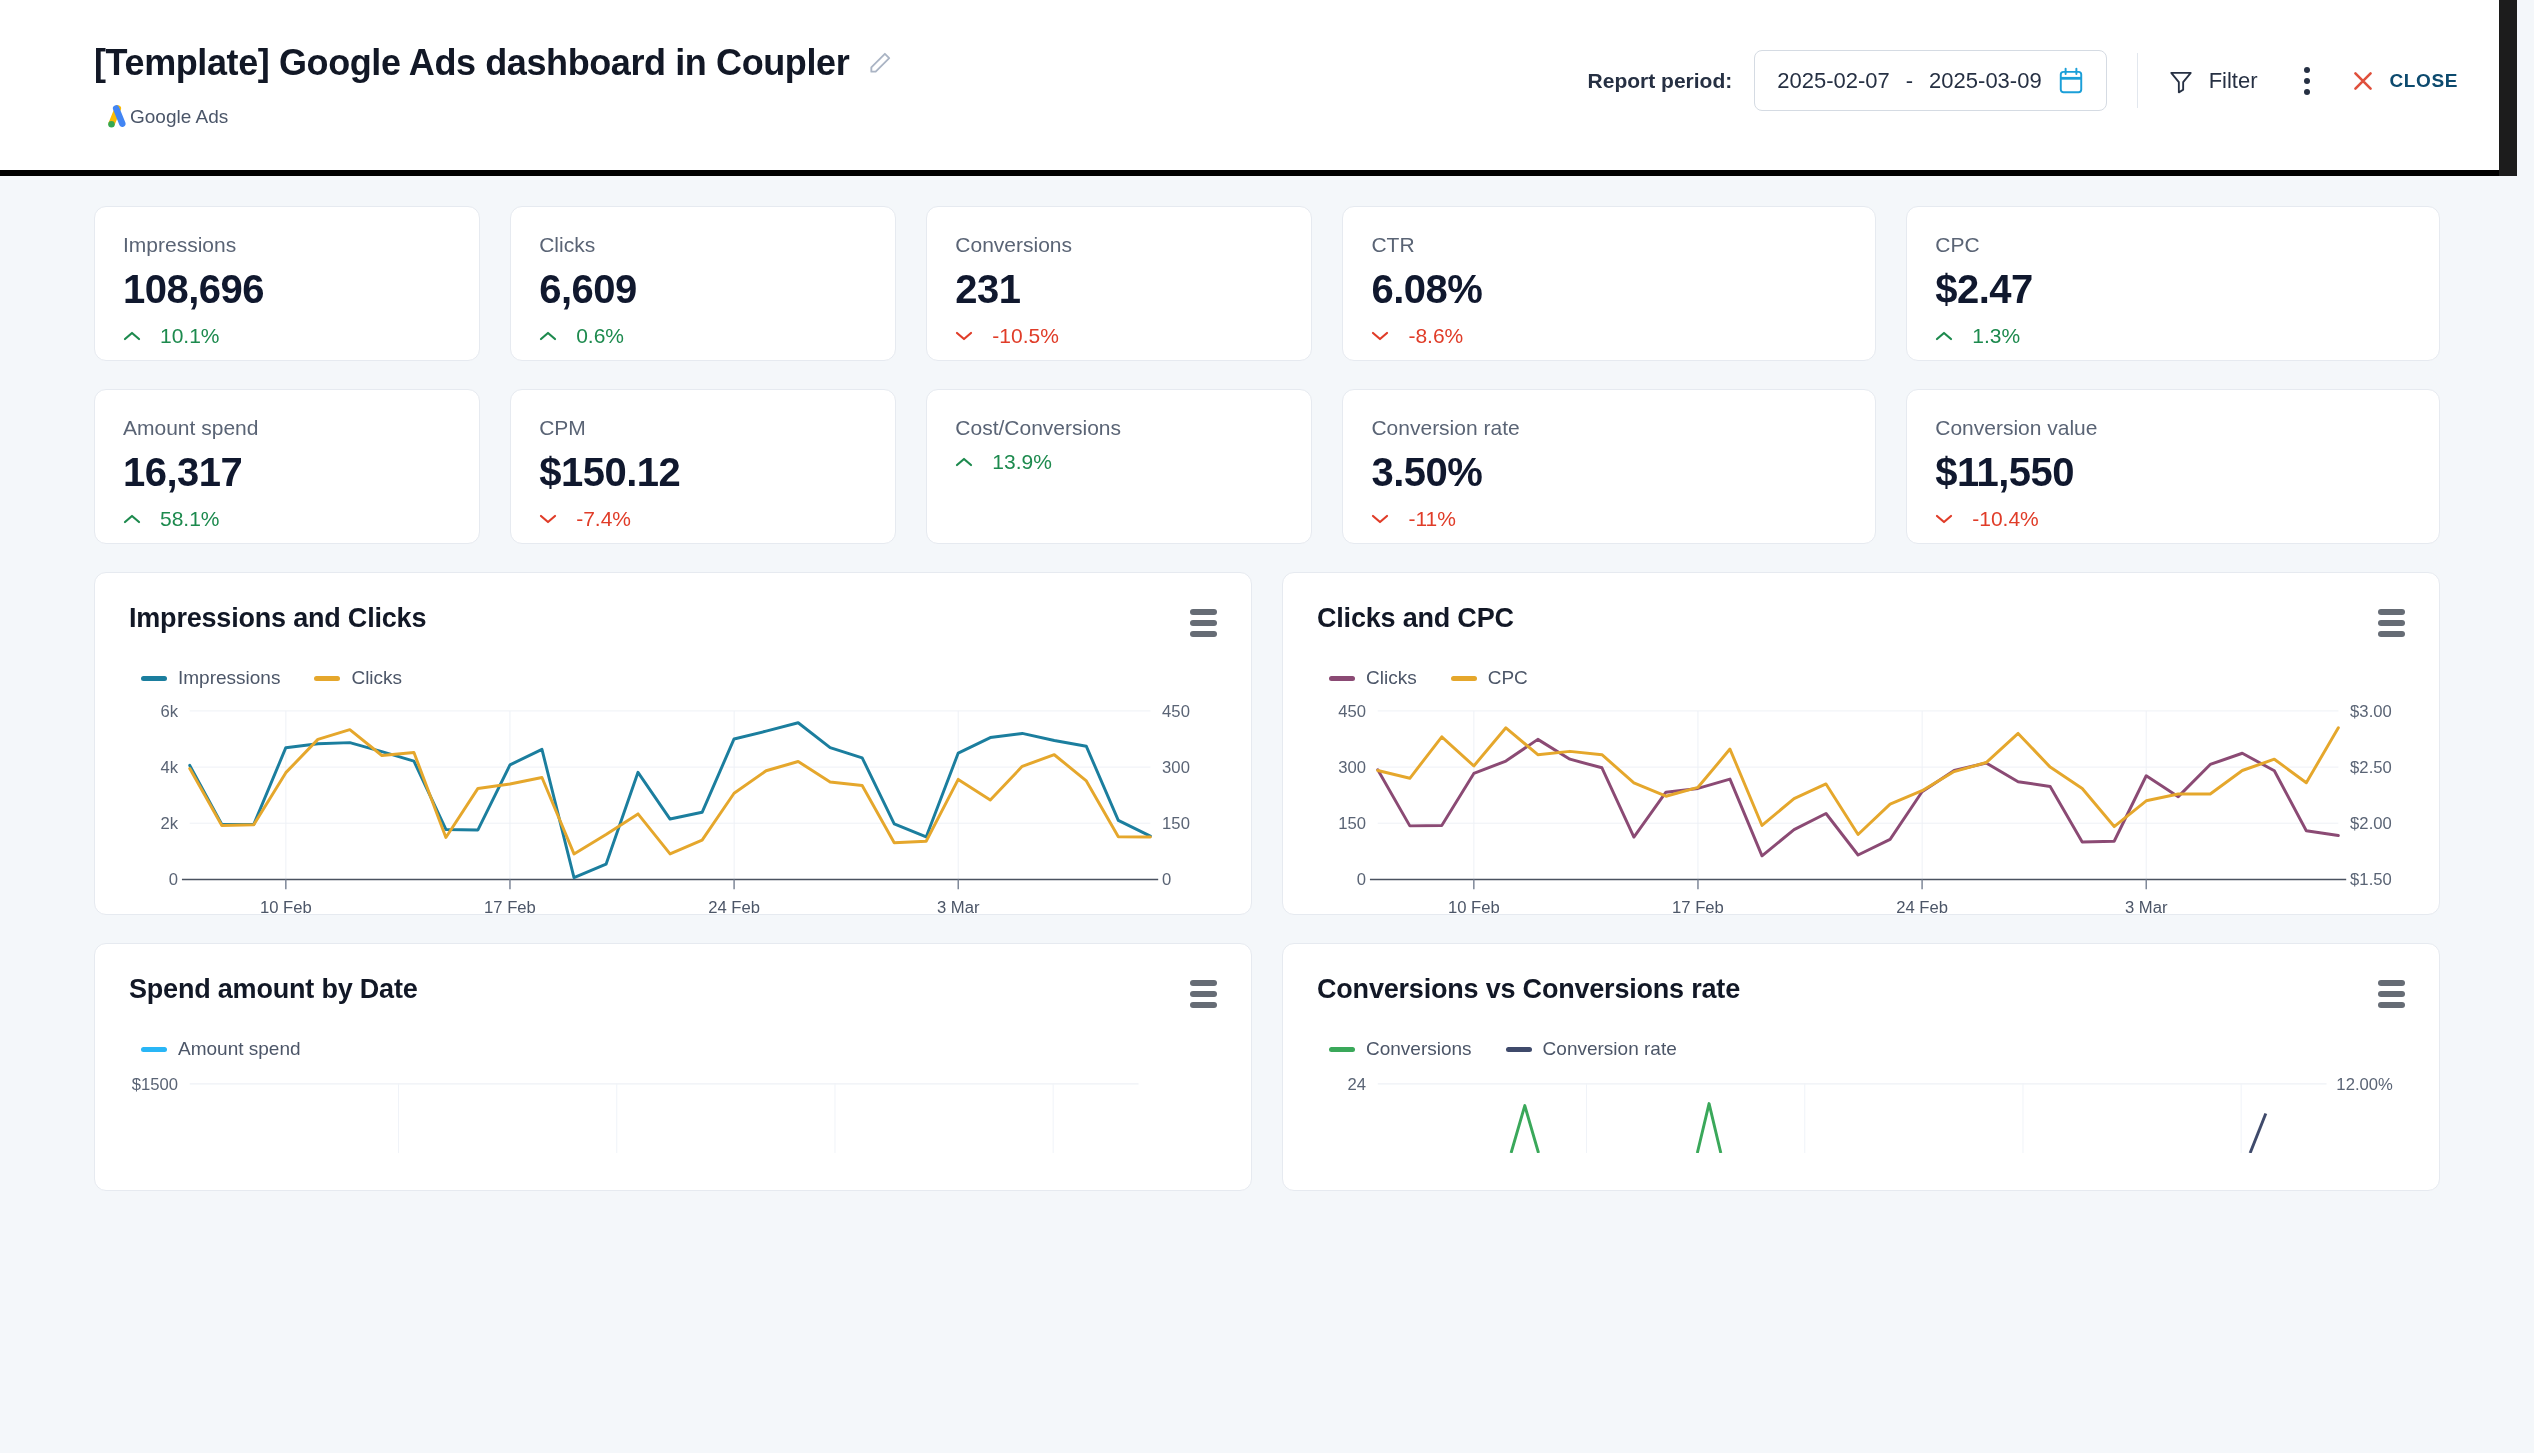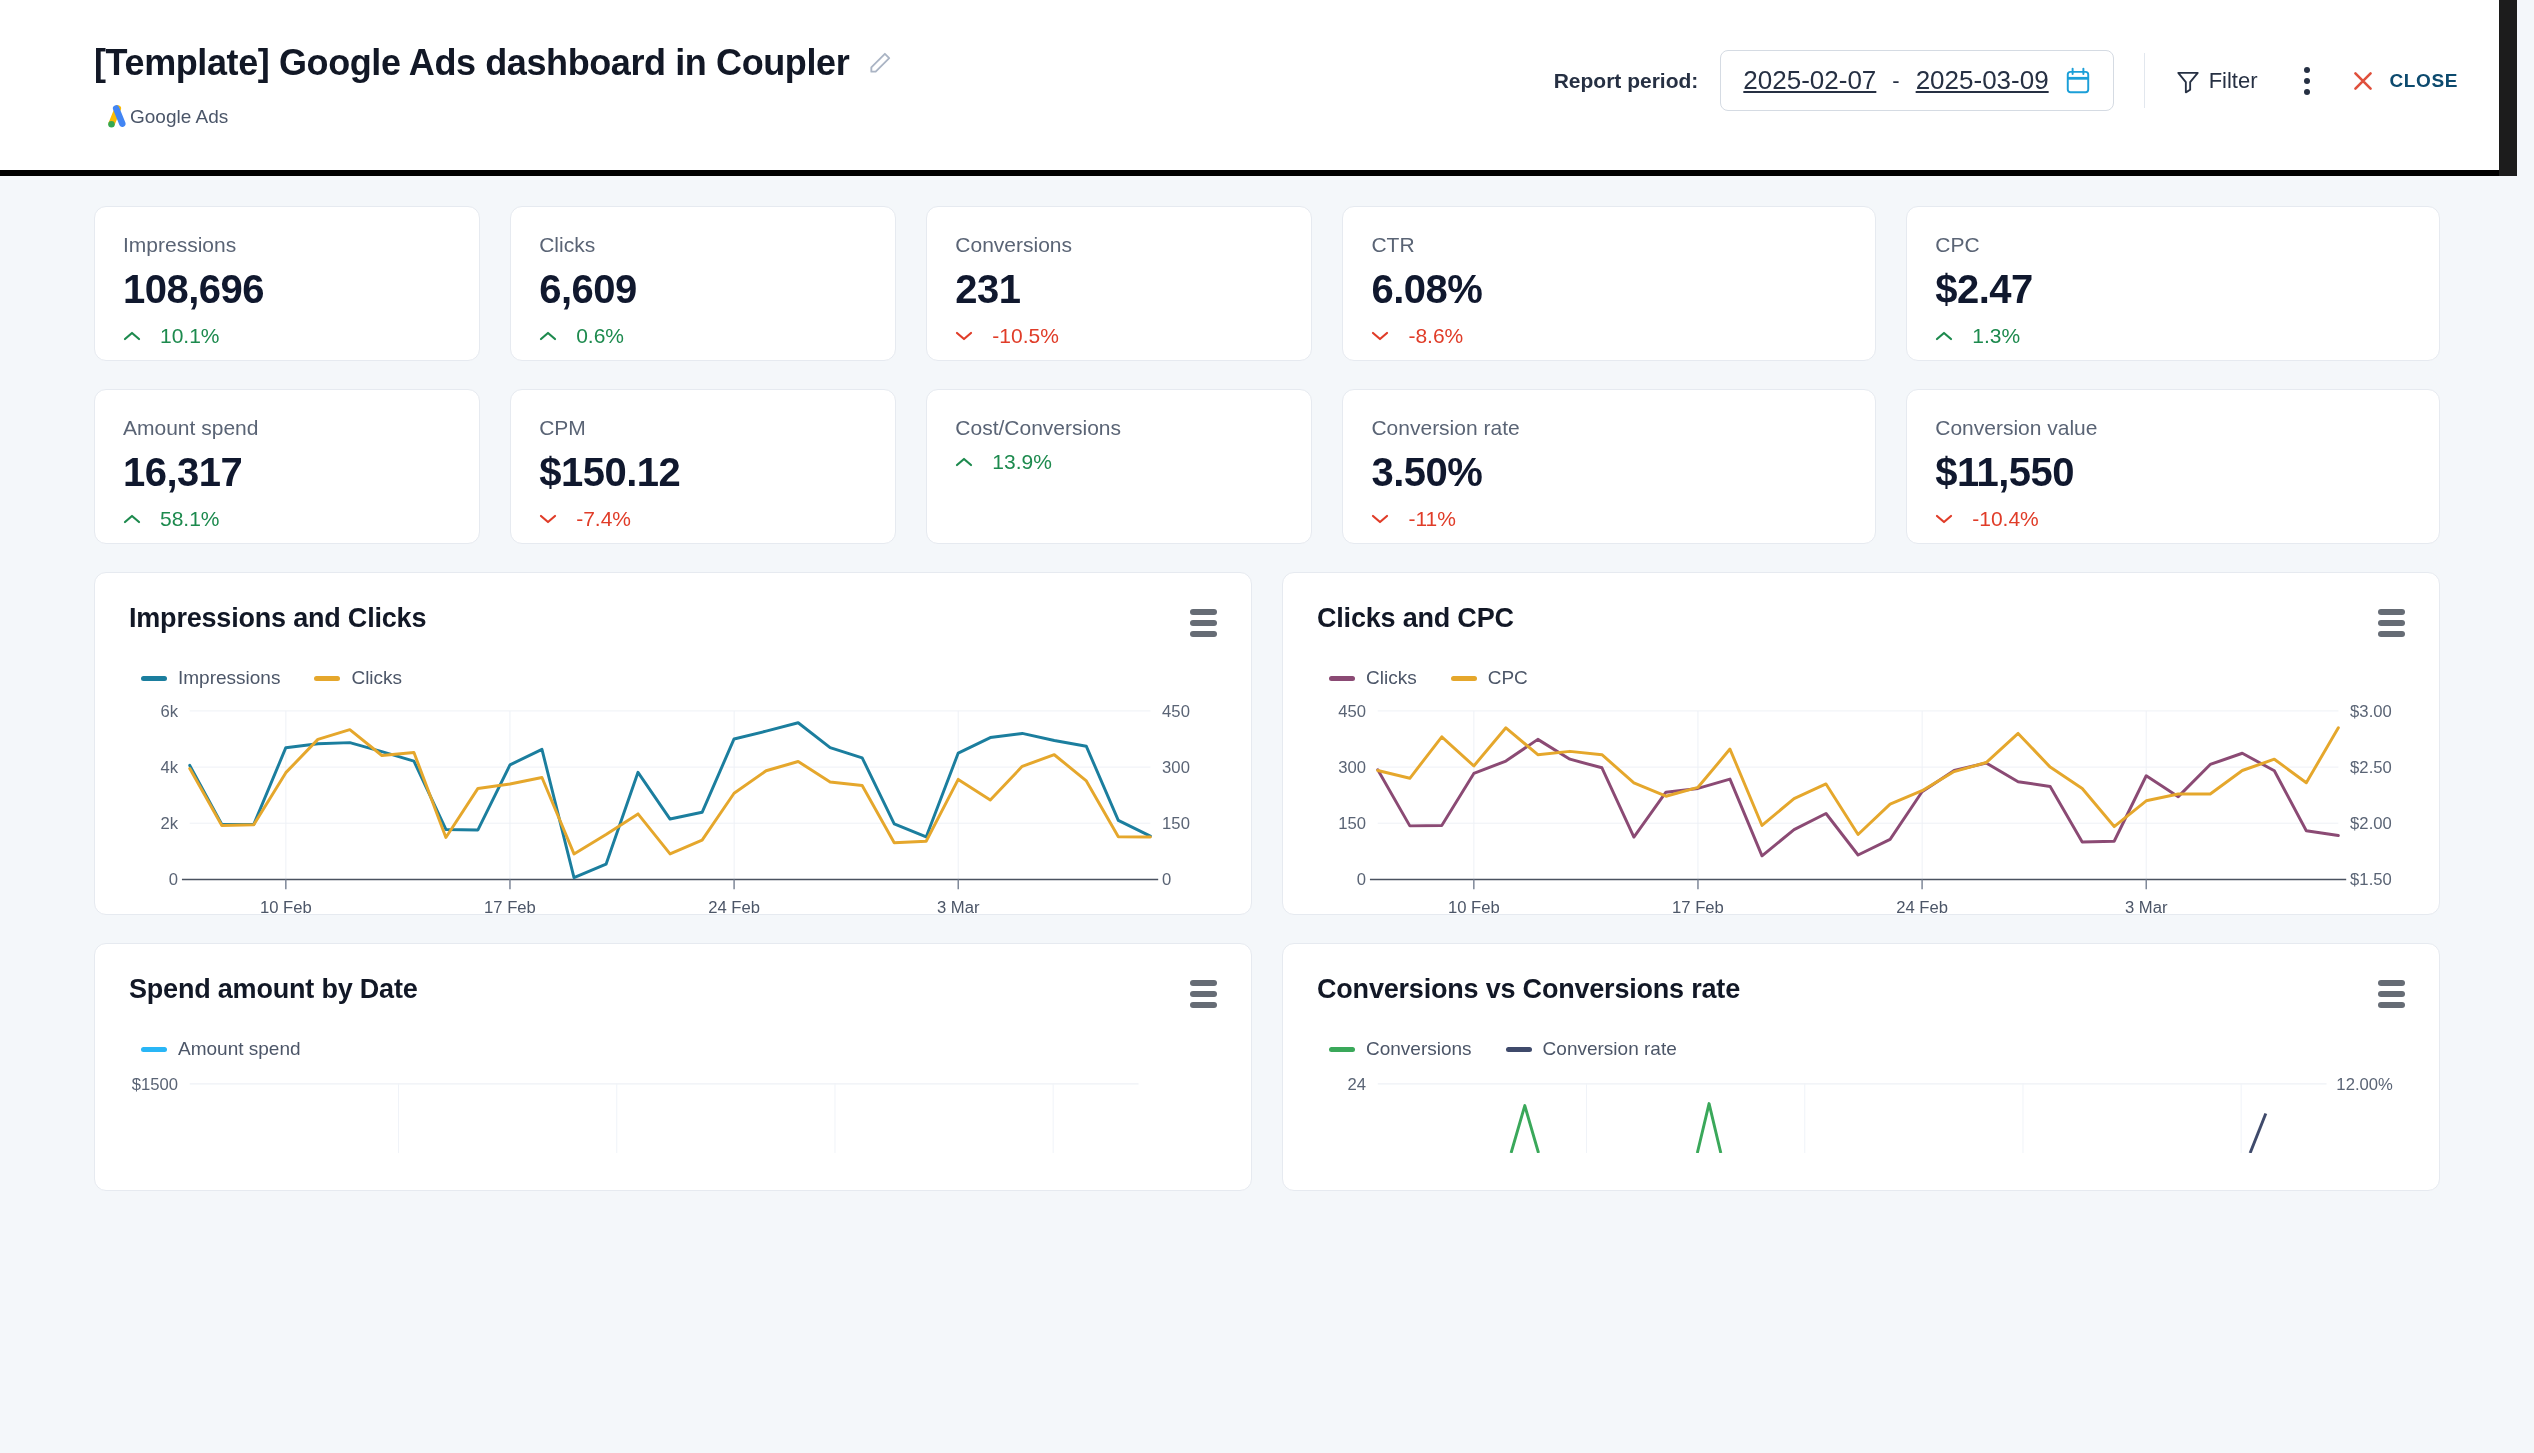--- a/index.html
+++ b/index.html
@@ -35,25 +35,25 @@
   .source-label { font-size:19px; color:#4a5568; }
   .gads-icon { width:26px; height:26px; position:relative; display:block; }
 
   .header-tools { display:flex; align-items:center; gap:0px; margin-top:8px; }
   .report-period-label { font-size:21px; color:#263043; font-weight:600; margin-right:22px; white-space:nowrap;}
   .date-box {
     border:1px solid #d5dbe3; border-radius:8px;
     height:61px; display:flex; align-items:center; gap:16px;
     padding: 0 22px; background:#fff;
   }
-  .date-text { font-size:26px; color:#263043; white-space:nowrap;text-decoration:underline;}
+  .date-text { font-size:22px; color:#263043; white-space:nowrap;}
   .date-dash { font-size:22px; color:#263043; }
   .cal-icon { width:26px; height:28px; }
   .divider-v { width:1px; height:55px; background:#e2e7ee; margin:0 30px; }
-  .tool-btn { display:flex; align-items:center; gap:8px; cursor:pointer; }
+  .tool-btn { display:flex; align-items:center; gap:15px; cursor:pointer; }
   .filter-icon { width:26px; height:26px; color:#263043;}
   .filter-icon svg{width:100%;height:100%;display:block;}
   .filter-label { font-size:22px; color:#263043; }
   .kebab { display:flex; flex-direction:column; gap:5px; margin-left:40px; cursor:pointer; padding:6px;}
   .kebab span { width:6px; height:6px; background:#263043; border-radius:50%; display:block;}
   .close-btn { display:flex; align-items:center; gap:14px; margin-left:34px; cursor:pointer;}
   .close-x { width:26px; height:26px; }
   .close-label { font-size:19px; color:#0c4a6e; font-weight:700; letter-spacing:0.6px;}
 
   .right-strip { position:absolute; top:0; right:0; width:18px; height:176px; background:#1c1c1c; }

